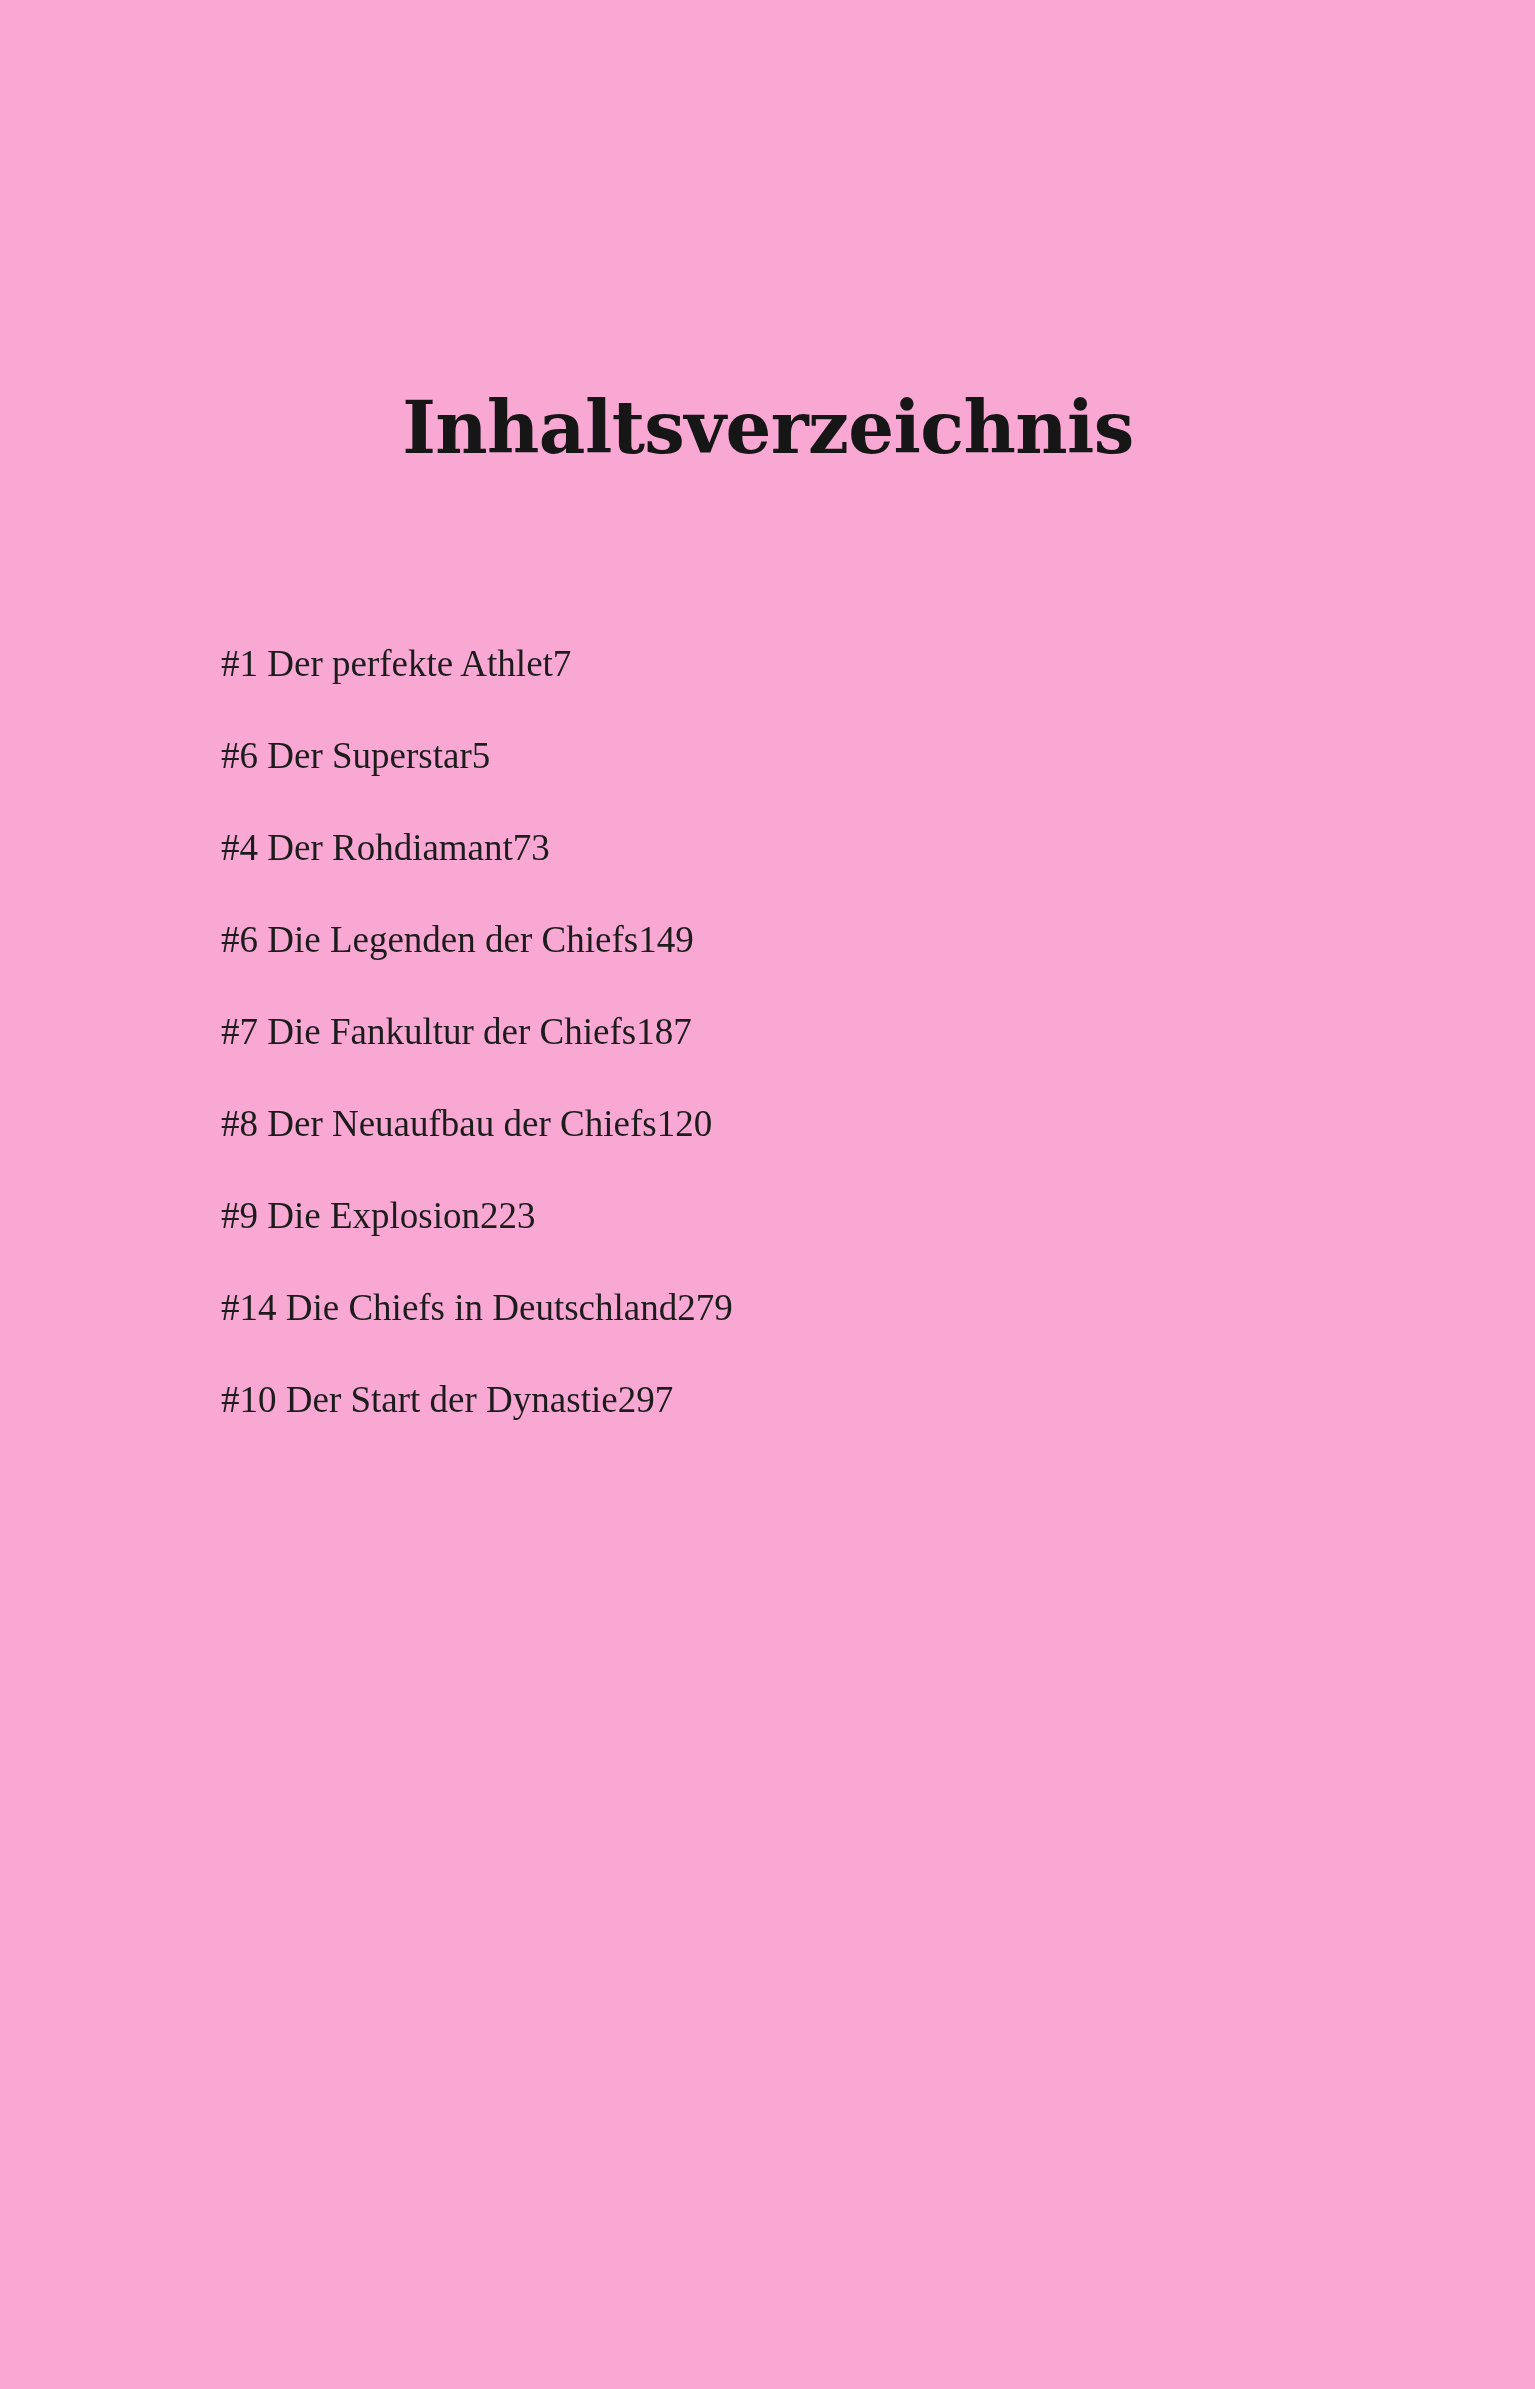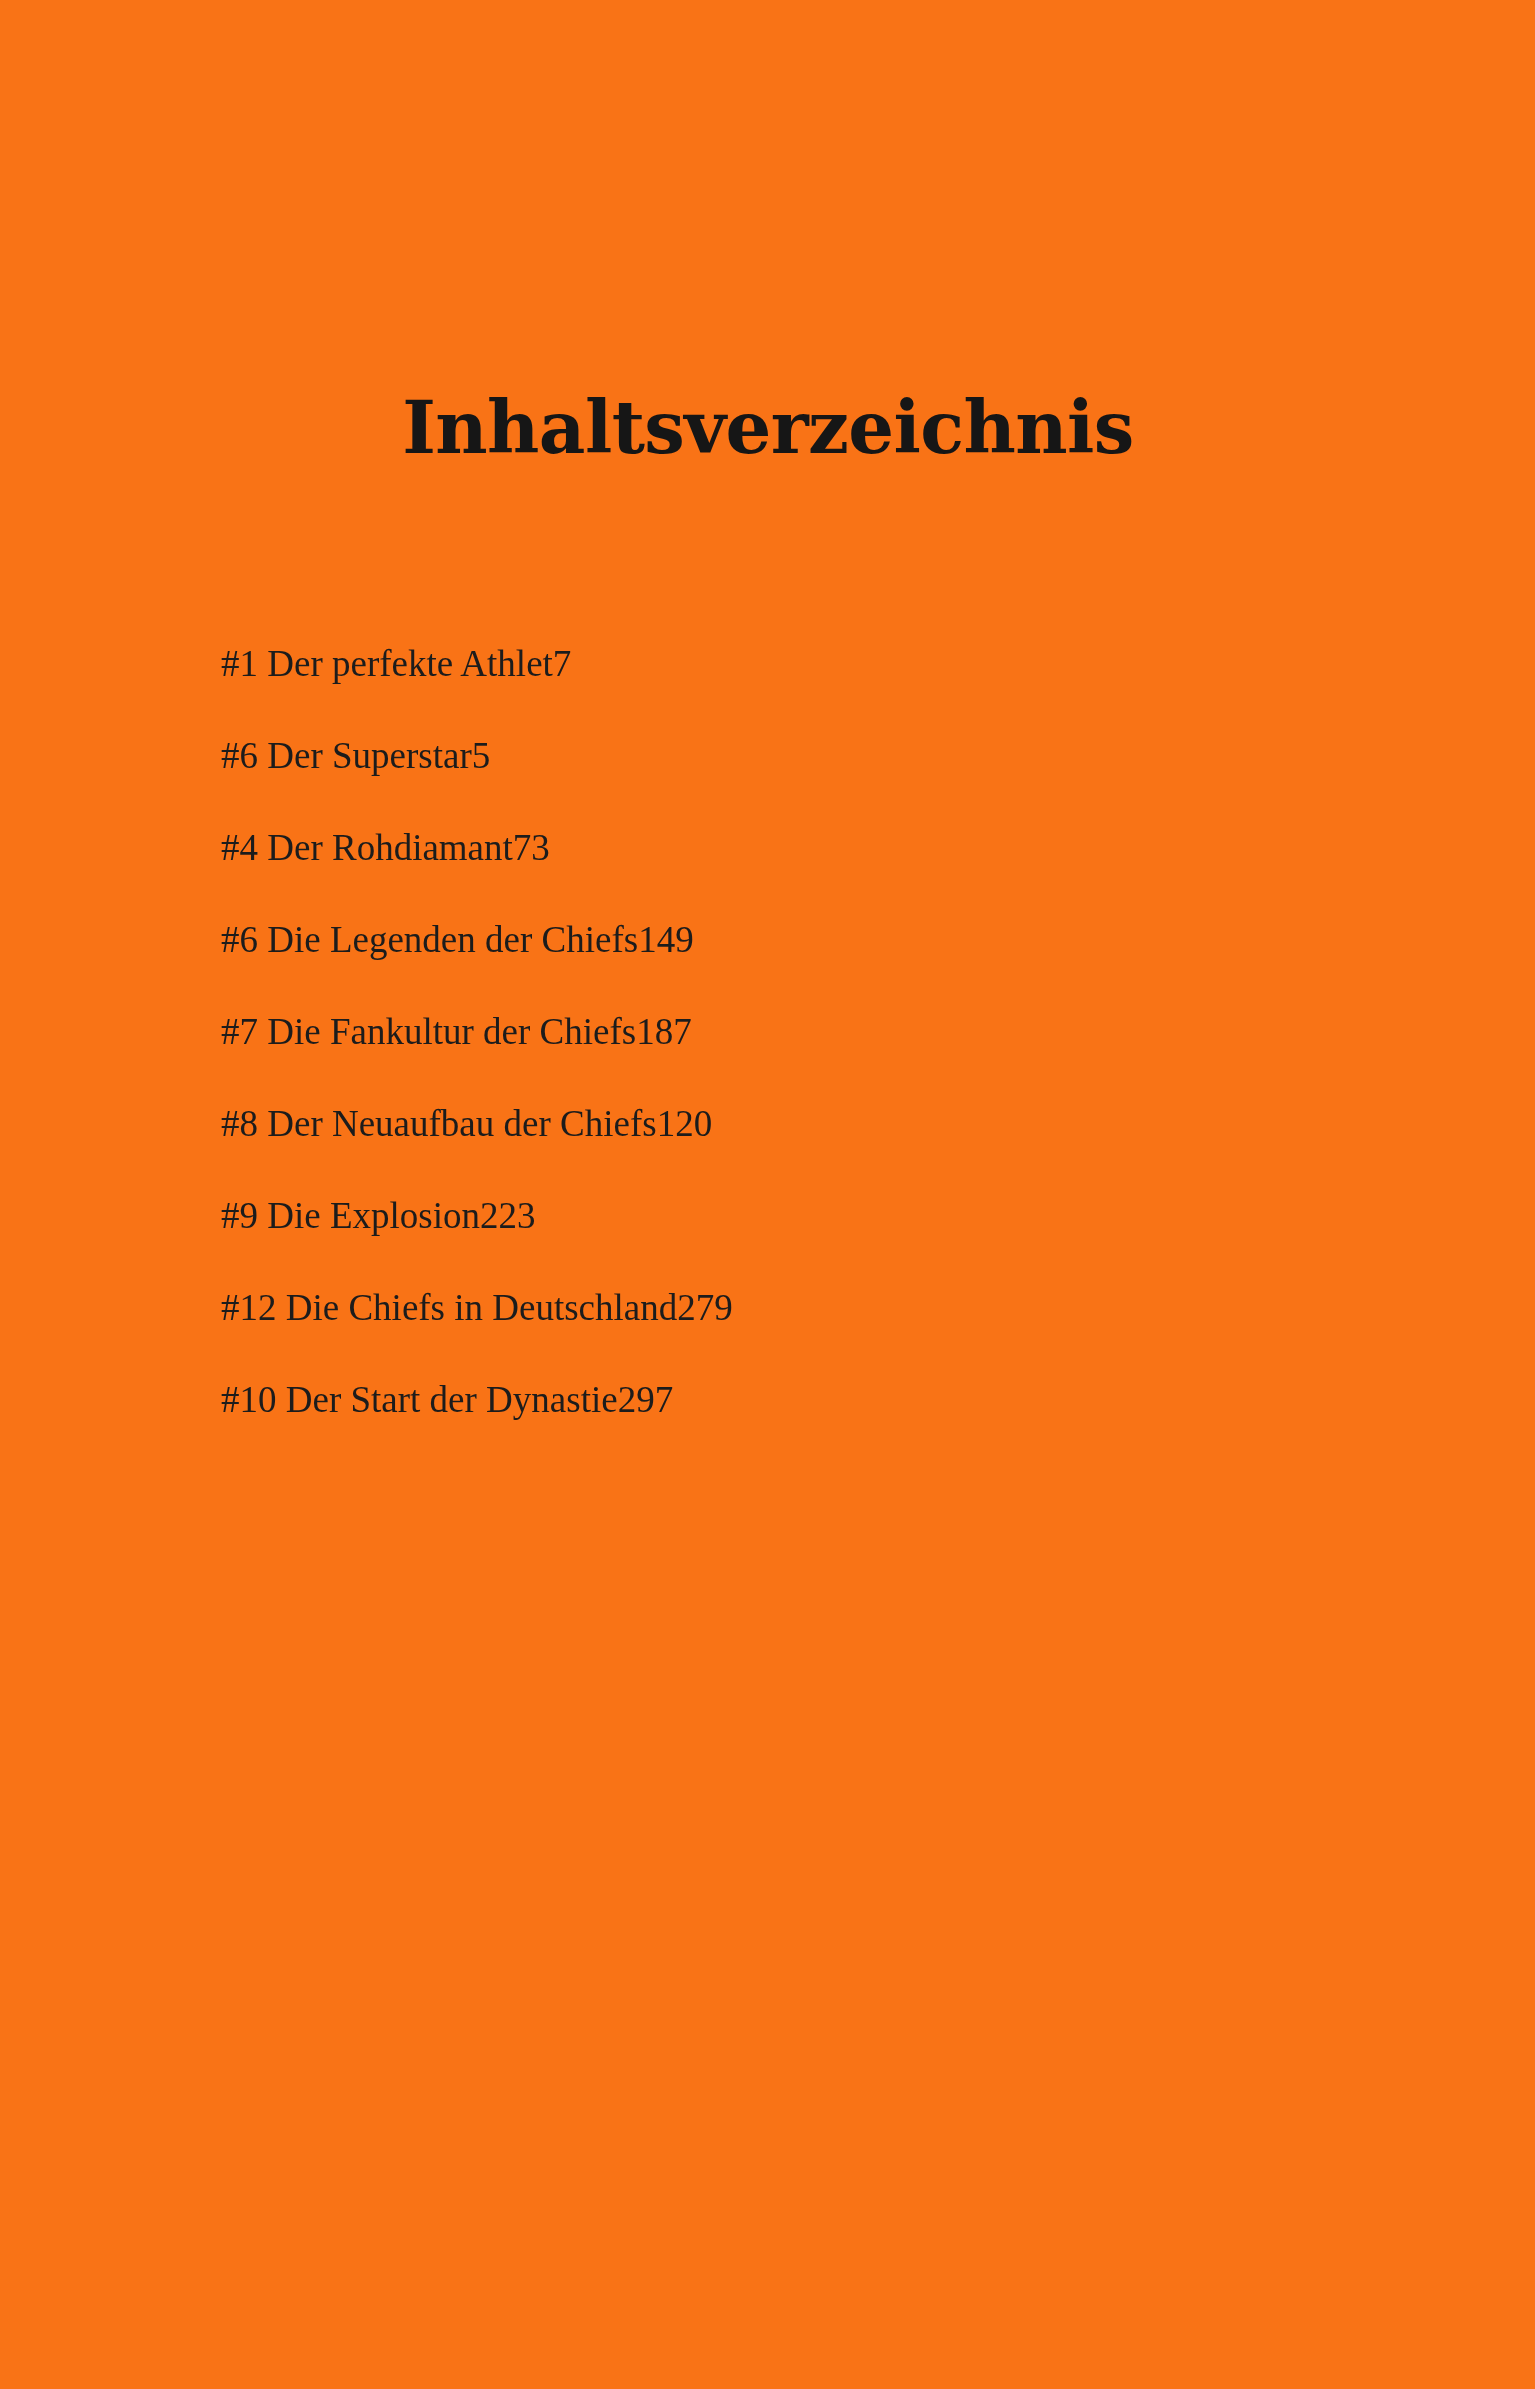--- a/index.html
+++ b/index.html
@@ -11,21 +11,21 @@
     width: 1536px;
     height: 2389px;
     position: relative;
     font-family: "Liberation Serif", serif;
     color: #1b1b1b;
     overflow: hidden;
   }
   .page {
     position: absolute;
     inset: 0;
-    background: #f97316;
+    background: #f9a8d4;
   }
   .page-title {
     position: absolute;
     top: 392px;
     left: 0;
     width: 100%;
     text-align: center;
     font-family: "DejaVu Serif", serif;
     font-weight: 700;
     font-size: 72px;
@@ -96,21 +96,21 @@
       <span class="toc-label">#8 Der Neuaufbau der Chiefs</span>
       <span class="toc-page">120</span>
     </div>
 
     <div class="toc-row">
       <span class="toc-label">#9 Die Explosion</span>
       <span class="toc-page">223</span>
     </div>
 
     <div class="toc-row">
-      <span class="toc-label">#12 Die Chiefs in Deutschland</span>
+      <span class="toc-label">#14 Die Chiefs in Deutschland</span>
       <span class="toc-page">279</span>
     </div>
 
     <div class="toc-row">
       <span class="toc-label">#10 Der Start der Dynastie</span>
       <span class="toc-page">297</span>
     </div>
 
   </div>
 </div>

